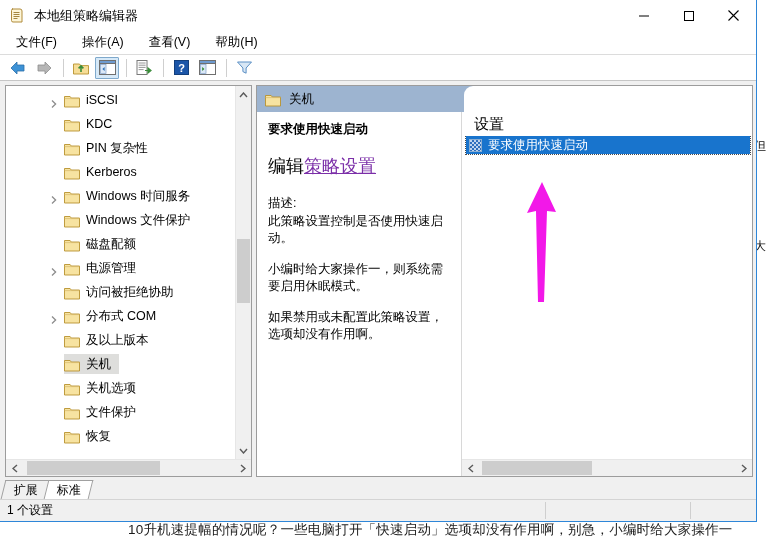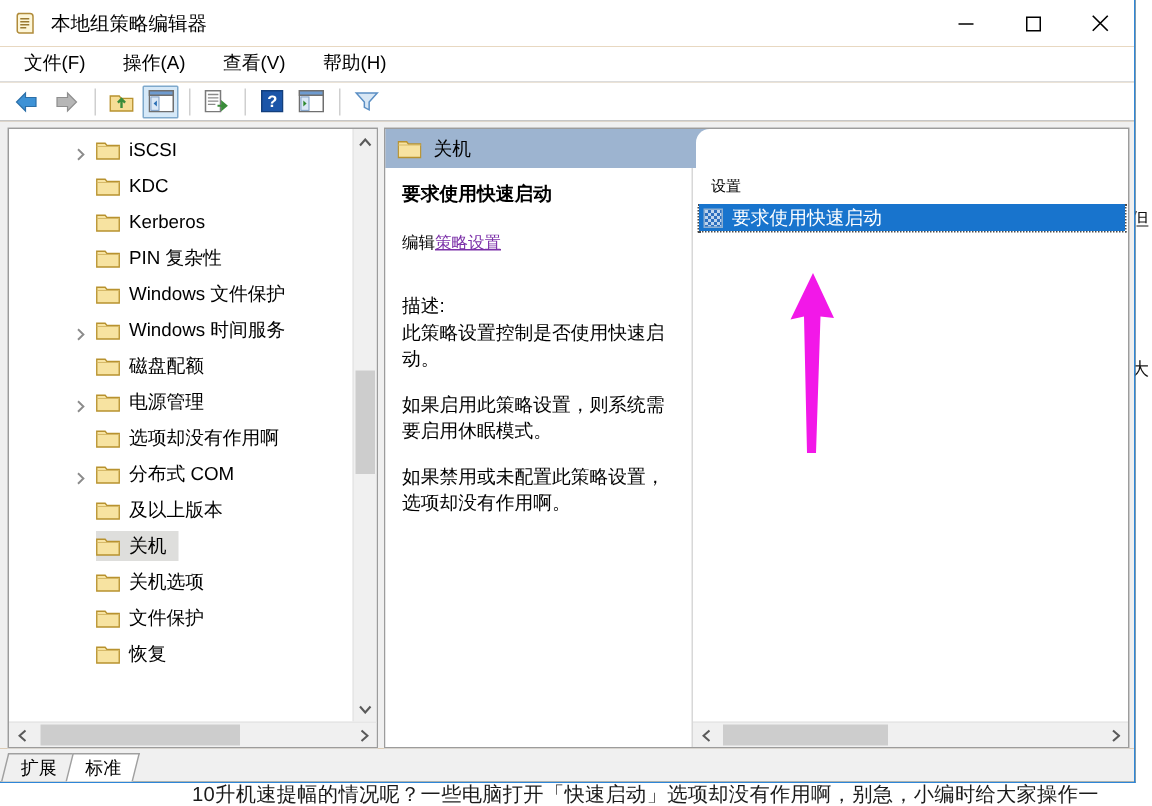--- a/index.html
+++ b/index.html
@@ -233,21 +233,21 @@
     background: #ffffff;
     padding: 9px 11px 0 11px;
     overflow: hidden;
     border-right: 1px solid #d8d8d8;
   }
   #detail-title {
     font-size: 12.5px; font-weight: bold; color: #000;
     margin-bottom: 16px;
   }
   #detail-edit {
-    font-size: 11px; color: #000; margin-bottom: 27px;
+    font-size: 18px; color: #000; margin-bottom: 17px;
   }
   #detail-edit a {
     color: #7b2fa8; text-decoration: underline; cursor: pointer;
   }
   .det-h {
     font-size: 12.5px; color: #000; margin-bottom: 1px;
   }
   .det-p {
     font-size: 12.5px; color: #000; line-height: 17px;
     margin-bottom: 14px;
@@ -256,21 +256,21 @@
   
   #list-col {
     flex: 1; display: flex; flex-direction: column; min-width: 0;
     background: #ffffff;
   }
   #list-head {
     height: 24px; min-height: 24px;
     display: flex; align-items: center;
     padding-left: 12px;
     background: #ffffff;
-    font-size: 10px; color: #000;
+    font-size: 15px; color: #000;
   }
   #list-rows { flex: 1; padding-left: 4px; overflow: hidden; }
   .list-row {
     height: 18px; display: flex; align-items: center;
     padding-left: 3px; margin-right: 2px;
   }
   .list-row.selected {
     background: #1874cd;
     outline: 1px dotted #4a4a4a;
   }
@@ -457,59 +457,59 @@
                   </svg></span>
                 <span class="label">KDC</span>
               </span>
             </div>
             <div class="tree-row">
               <span class="inner">
                 <span class="folder"><svg width="16" height="13" viewBox="0 0 16 13">
                     <path d="M0.5 1.5 h5.6 l1.2 1.5 h8.2 v9 h-15 z" fill="#f7e3a1" stroke="#b8922f" stroke-width="0.9"></path>
                     <path d="M0.5 3.6 h15" stroke="#d6b968" stroke-width="0.7"></path>
                   </svg></span>
+                <span class="label">PIN 复杂性</span>
+              </span>
+            </div>
+            <div class="tree-row">
+              <span class="inner">
+                <span class="folder"><svg width="16" height="13" viewBox="0 0 16 13">
+                    <path d="M0.5 1.5 h5.6 l1.2 1.5 h8.2 v9 h-15 z" fill="#f7e3a1" stroke="#b8922f" stroke-width="0.9"></path>
+                    <path d="M0.5 3.6 h15" stroke="#d6b968" stroke-width="0.7"></path>
+                  </svg></span>
                 <span class="label">Kerberos</span>
-              </span>
-            </div>
-            <div class="tree-row">
-              <span class="inner">
-                <span class="folder"><svg width="16" height="13" viewBox="0 0 16 13">
-                    <path d="M0.5 1.5 h5.6 l1.2 1.5 h8.2 v9 h-15 z" fill="#f7e3a1" stroke="#b8922f" stroke-width="0.9"></path>
-                    <path d="M0.5 3.6 h15" stroke="#d6b968" stroke-width="0.7"></path>
-                  </svg></span>
-                <span class="label">PIN 复杂性</span>
-              </span>
-            </div>
-            <div class="tree-row">
-              <span class="inner">
-                <span class="folder"><svg width="16" height="13" viewBox="0 0 16 13">
-                    <path d="M0.5 1.5 h5.6 l1.2 1.5 h8.2 v9 h-15 z" fill="#f7e3a1" stroke="#b8922f" stroke-width="0.9"></path>
-                    <path d="M0.5 3.6 h15" stroke="#d6b968" stroke-width="0.7"></path>
-                  </svg></span>
-                <span class="label">Windows 文件保护</span>
               </span>
             </div>
             <div class="tree-row">
               <span class="twisty"><svg width="10" height="10" viewBox="0 0 10 10">
                   <path d="M3 1.5 L6.6 5 L3 8.5" stroke="#8c8c8c" stroke-width="1.3" fill="none"></path>
                 </svg></span>
               <span class="inner">
                 <span class="folder"><svg width="16" height="13" viewBox="0 0 16 13">
                     <path d="M0.5 1.5 h5.6 l1.2 1.5 h8.2 v9 h-15 z" fill="#f7e3a1" stroke="#b8922f" stroke-width="0.9"></path>
                     <path d="M0.5 3.6 h15" stroke="#d6b968" stroke-width="0.7"></path>
                   </svg></span>
                 <span class="label">Windows 时间服务</span>
               </span>
             </div>
             <div class="tree-row">
               <span class="inner">
                 <span class="folder"><svg width="16" height="13" viewBox="0 0 16 13">
                     <path d="M0.5 1.5 h5.6 l1.2 1.5 h8.2 v9 h-15 z" fill="#f7e3a1" stroke="#b8922f" stroke-width="0.9"></path>
                     <path d="M0.5 3.6 h15" stroke="#d6b968" stroke-width="0.7"></path>
                   </svg></span>
+                <span class="label">Windows 文件保护</span>
+              </span>
+            </div>
+            <div class="tree-row">
+              <span class="inner">
+                <span class="folder"><svg width="16" height="13" viewBox="0 0 16 13">
+                    <path d="M0.5 1.5 h5.6 l1.2 1.5 h8.2 v9 h-15 z" fill="#f7e3a1" stroke="#b8922f" stroke-width="0.9"></path>
+                    <path d="M0.5 3.6 h15" stroke="#d6b968" stroke-width="0.7"></path>
+                  </svg></span>
                 <span class="label">磁盘配额</span>
               </span>
             </div>
             <div class="tree-row">
               <span class="twisty"><svg width="10" height="10" viewBox="0 0 10 10">
                   <path d="M3 1.5 L6.6 5 L3 8.5" stroke="#8c8c8c" stroke-width="1.3" fill="none"></path>
                 </svg></span>
               <span class="inner">
                 <span class="folder"><svg width="16" height="13" viewBox="0 0 16 13">
                     <path d="M0.5 1.5 h5.6 l1.2 1.5 h8.2 v9 h-15 z" fill="#f7e3a1" stroke="#b8922f" stroke-width="0.9"></path>
@@ -517,21 +517,21 @@
                   </svg></span>
                 <span class="label">电源管理</span>
               </span>
             </div>
             <div class="tree-row">
               <span class="inner">
                 <span class="folder"><svg width="16" height="13" viewBox="0 0 16 13">
                     <path d="M0.5 1.5 h5.6 l1.2 1.5 h8.2 v9 h-15 z" fill="#f7e3a1" stroke="#b8922f" stroke-width="0.9"></path>
                     <path d="M0.5 3.6 h15" stroke="#d6b968" stroke-width="0.7"></path>
                   </svg></span>
-                <span class="label">选项却没有作用啊</span>
+                <span class="label">访问被拒绝协助</span>
               </span>
             </div>
             <div class="tree-row">
               <span class="twisty"><svg width="10" height="10" viewBox="0 0 10 10">
                   <path d="M3 1.5 L6.6 5 L3 8.5" stroke="#8c8c8c" stroke-width="1.3" fill="none"></path>
                 </svg></span>
               <span class="inner">
                 <span class="folder"><svg width="16" height="13" viewBox="0 0 16 13">
                     <path d="M0.5 1.5 h5.6 l1.2 1.5 h8.2 v9 h-15 z" fill="#f7e3a1" stroke="#b8922f" stroke-width="0.9"></path>
                     <path d="M0.5 3.6 h15" stroke="#d6b968" stroke-width="0.7"></path>
@@ -633,21 +633,21 @@
 
       <div id="rp-body">
 
         <div id="detail-col">
           <div id="detail-title">要求使用快速启动</div>
           <div id="detail-edit">
             <span>编辑</span><a>策略设置</a>
           </div>
           <div class="det-h">描述:</div>
           <div class="det-p">此策略设置控制是否使用快速启动。</div>
-          <div class="det-p">如果启用此策略设置，则系统需要启用休眠模式。</div>
+          <div class="det-p">小编时给大家操作一，则系统需要启用休眠模式。</div>
           <div class="det-p">如果禁用或未配置此策略设置，选项却没有作用啊。</div>
         </div>
 
         <div id="list-col">
           <div id="list-head">设置</div>
           <div id="list-rows">
             <div class="list-row selected">
               <div class="sicon"></div>
               <div class="ltext">要求使用快速启动</div>
             </div>
@@ -675,17 +675,22 @@
 
   <div id="tabs-bar">
     <div class="tab">
         <span>扩展</span>
       </div>
     <div class="tab active">
         <span>标准</span>
       </div>
   </div>
 
+  <div id="statusbar">
+    <div id="status-text">1 个设置</div>
+    <div class="status-div" style="left:545px;"></div>
+    <div class="status-div" style="left:690px;"></div>
+  </div>
 </div>
 
 <svg id="arrow-svg" viewBox="0 0 90 160">
   <path d="M42 32 L56 62 L47 61 L44 152 L38 152 L36 61 L27 63 Z" fill="#f218e8"></path>
 </svg>
 
 </body></html>

